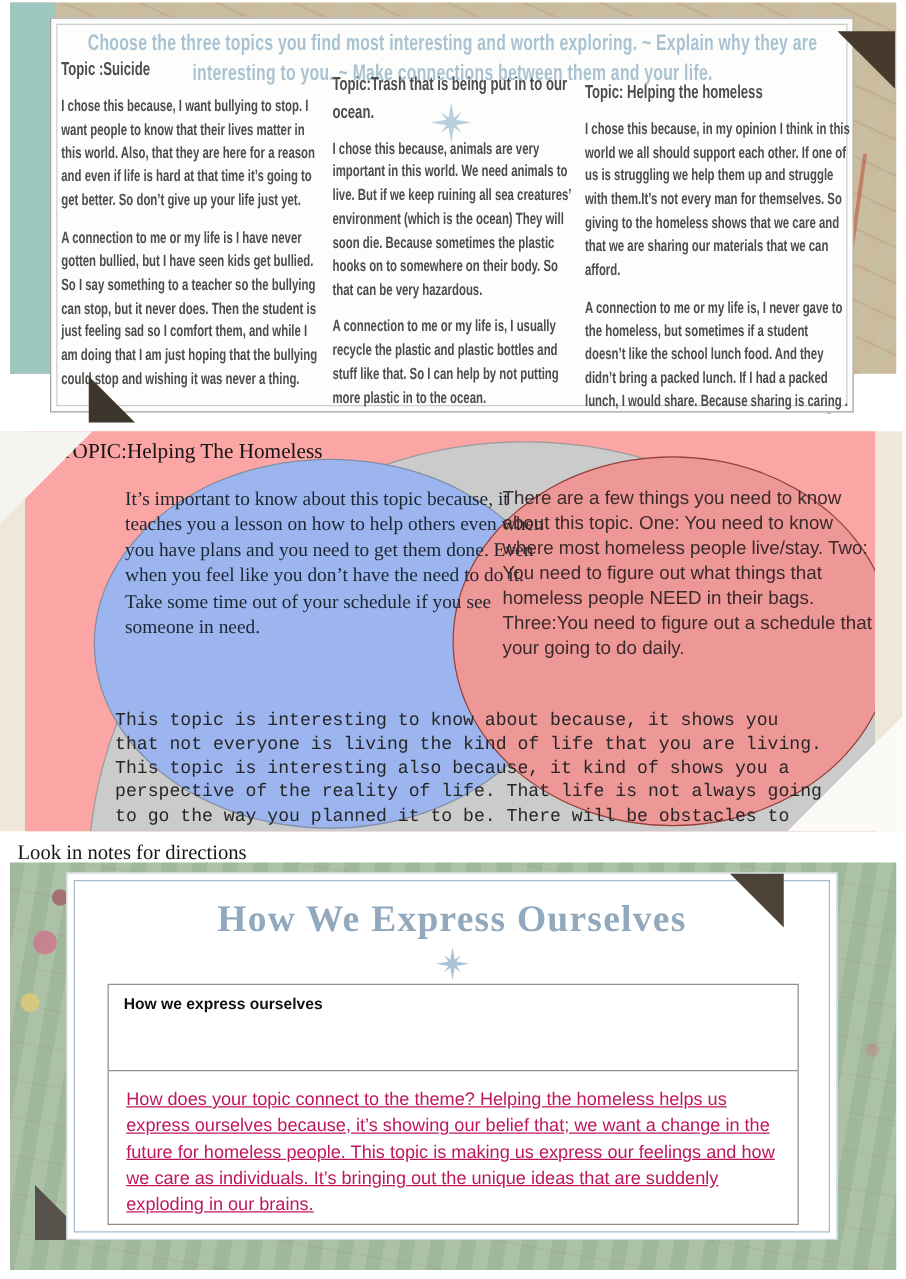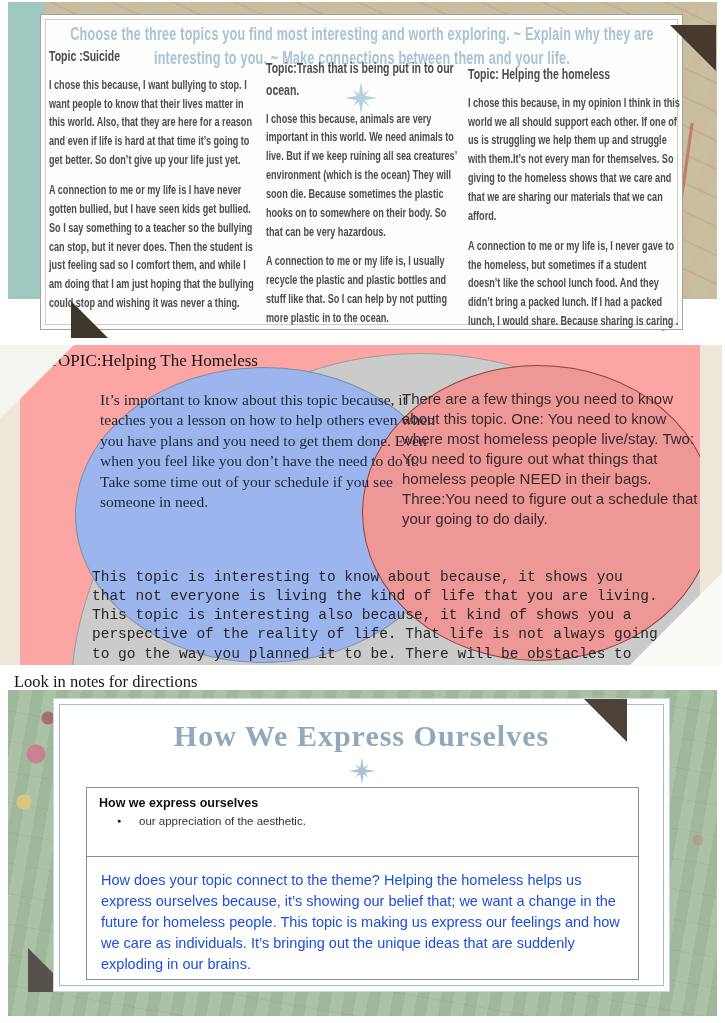--- a/index.html
+++ b/index.html
@@ -85,21 +85,21 @@
   .s3-title { position:absolute; left:0; top:20px; width:100%; text-align:center;
     font-family:"Liberation Serif", serif; font-weight:bold; font-size:30px;
     color:#92a8bd; letter-spacing:1px; }
   .theme-box { position:absolute; left:32px; top:88px; width:553px; height:193px;
     border:1px solid #8f8f8f; background:#ffffff; }
   .theme-def { padding:8px 12px 6px 12px; border-bottom:1px solid #8f8f8f; height:69px; }
   .theme-def h4 { font-size:12.5px; font-weight:bold; color:#111; margin-bottom:3px; }
   .theme-def li { list-style:none; position:relative; padding-left:40px;
     font-size:11.5px; line-height:1.5; color:#333; }
   .theme-def li::before { content:"●"; position:absolute; left:18px; top:3px; font-size:7px; color:#111; }
-  .theme-answer { padding:13px 14px; font-size:14.5px; line-height:1.45; color:#1d4ed8; }
+  .theme-answer { padding:13px 14px; font-size:14.5px; line-height:1.45; color:#be185d;text-decoration:underline; }
 </style>
 </head>
 <body>
 
 <div class="page">
 
   <div class="sec-top">
     <div class="river"></div>
     <div class="panel1">
       <div class="s1-title">Choose the three topics you find most interesting and worth exploring. ~ Explain why they are interesting to you. ~  Make connections between them and your life.</div>
@@ -167,21 +167,20 @@
         <svg viewBox="0 0 100 100" width="28" height="28">
           <path d="M50 2 L57 43 L98 50 L57 57 L50 98 L43 57 L2 50 L43 43 Z" fill="#a9c2d6"></path>
           <path d="M50 16 L55 45 L84 50 L55 55 L50 84 L45 55 L16 50 L45 45 Z" transform="rotate(45 50 50)" fill="#a9c2d6"></path>
         </svg>
       </div>
 
       <div class="theme-box">
         <div class="theme-def">
           <h4>How we express ourselves</h4>
           <ul>
-            <li>our appreciation of the aesthetic.</li>
           </ul>
         </div>
         <div class="theme-answer">How does your topic connect to the theme? Helping the homeless helps us express ourselves because, it’s showing our belief that; we want a change in the future for homeless people. This topic is making us express our feelings and how we care as individuals. It’s bringing out the unique ideas that are suddenly exploding in our brains.</div>
       </div>
     </div>
     <div class="fold fold-tr3"></div>
   </div>
 
 </div>
 

